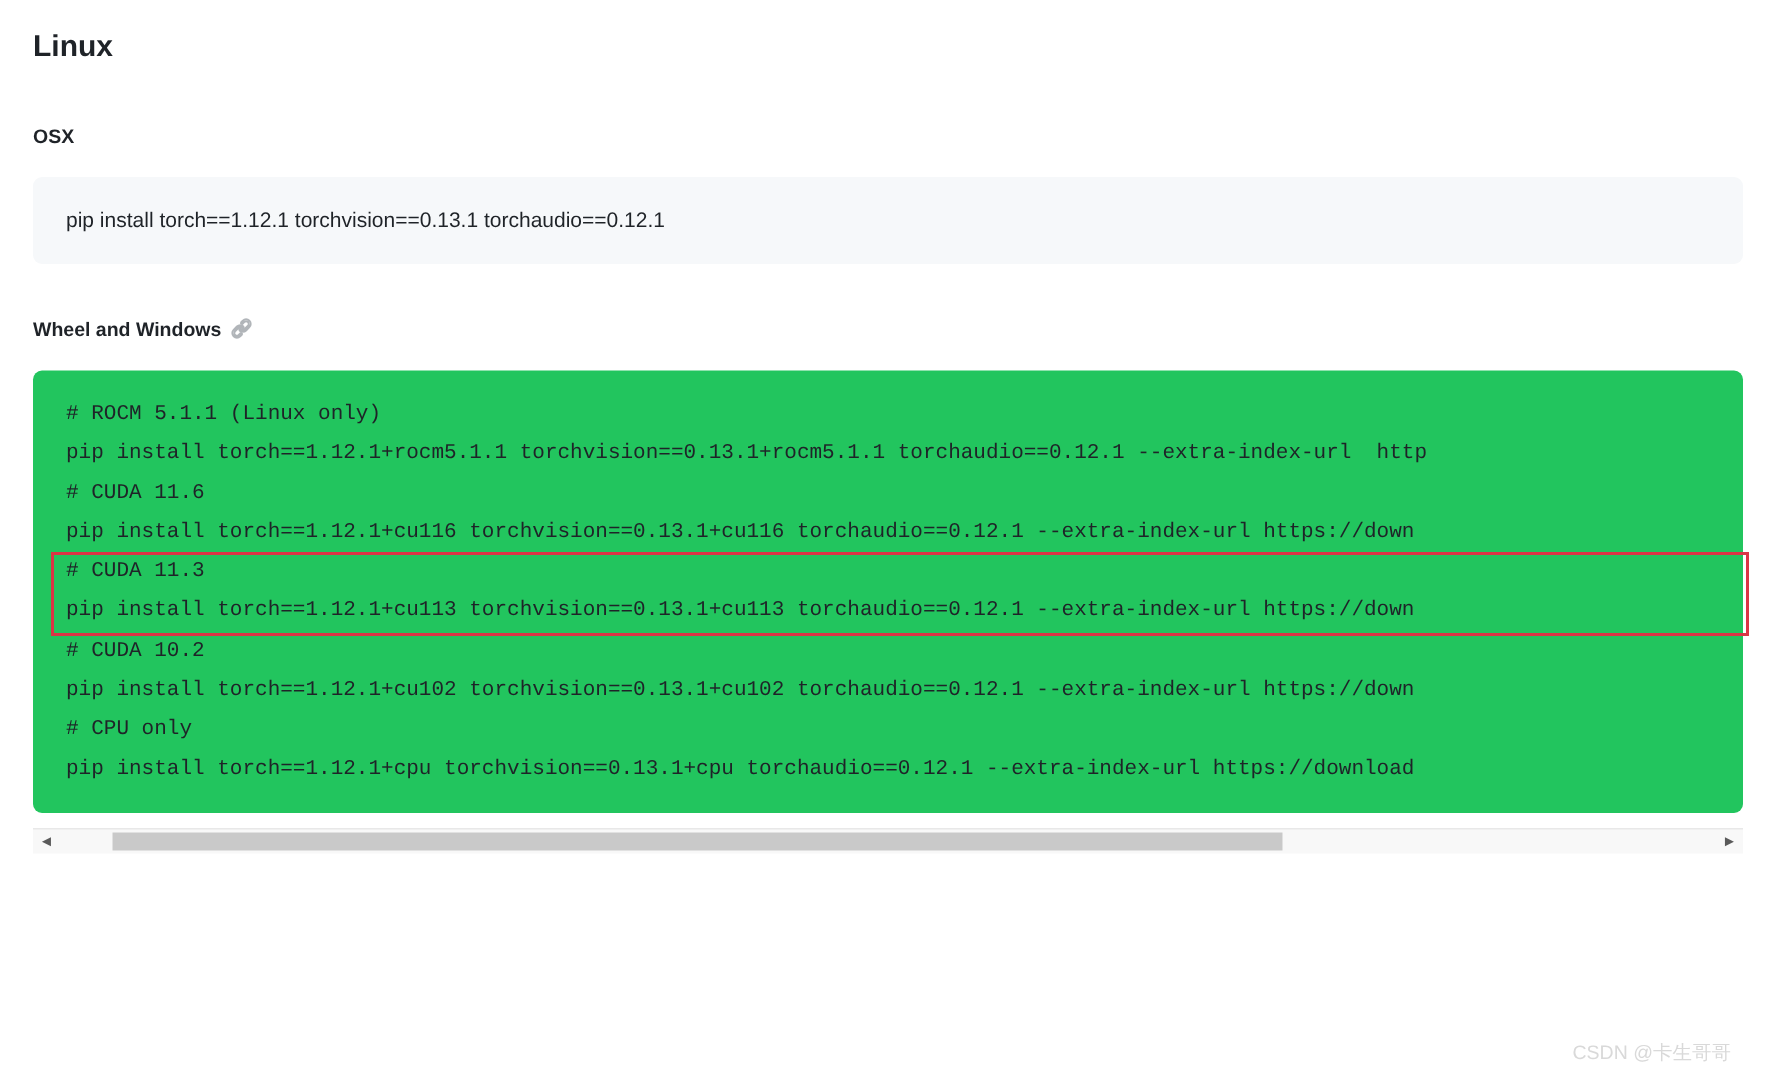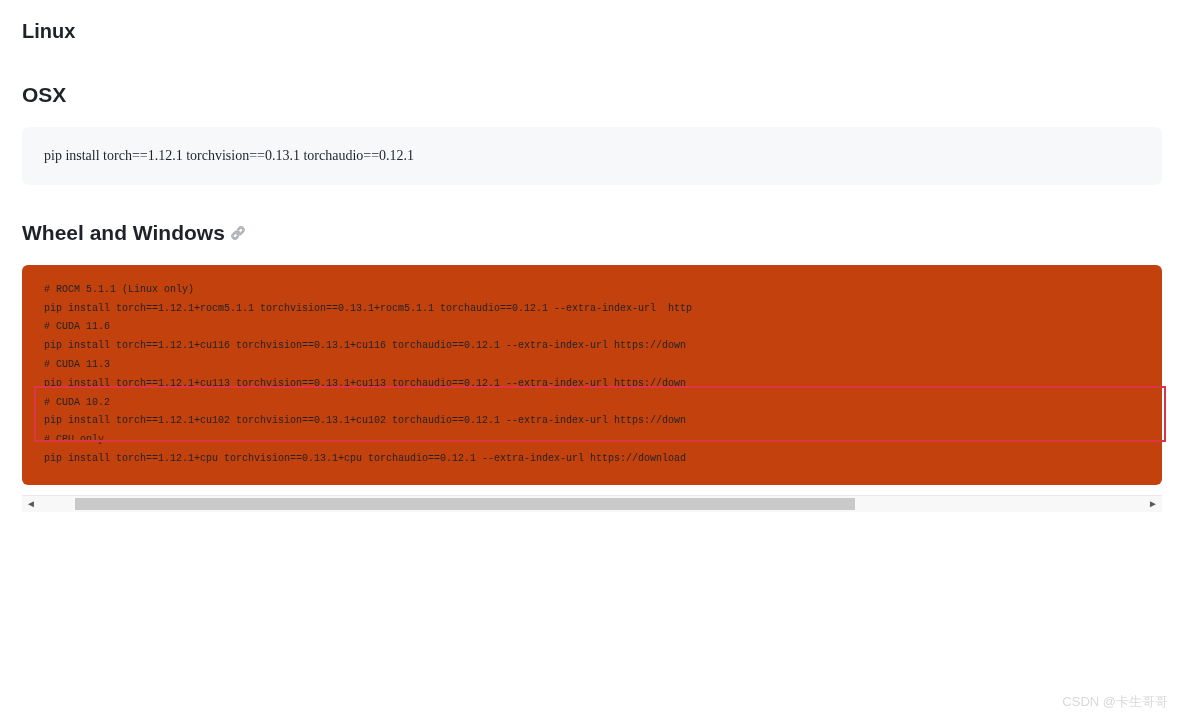--- a/index.html
+++ b/index.html
@@ -14,21 +14,21 @@
       padding: 20px 22px;
       width: 1184px;
     }
     .heading-3 {
       font-size: 20px;
       font-weight: 600;
       margin-bottom: 40px;
       color: #1f2328;
     }
     .heading-4 {
-      font-size: 21px;
+      font-size: 13px;
       font-weight: 600;
       margin-top: 28px;
       margin-bottom: 20px;
       color: #1f2328;
       display: flex;
       align-items: center;
       gap: 6px;
     }
     .anchor-icon {
       display: inline-flex;
@@ -40,37 +40,37 @@
       height: 14px;
       stroke: #656d76;
       fill: none;
     }
     .code-block {
       background: #f6f8fa;
       border-radius: 6px;
       padding: 16px 22px;
       margin-top: 8px;
       margin-bottom: 36px;
-      font-family: Liberation Serif, serif;
+      font-family: Liberation Sans, sans-serif;
       font-size: 14px;
       line-height: 1.85;
       overflow-x: auto;
       white-space: pre;
       color: #1f2328;
     }
     .code-block-wrapper {
       position: relative;
       margin-bottom: 4px;
     }
     .code-block-2 {
-      background: #c2410c;
+      background: #22c55e;
       border-radius: 6px;
       padding: 16px 22px;
       font-family: ui-monospace, SFMono-Regular, "SF Mono", Menlo, Consolas, "Liberation Mono", monospace;
-      font-size: 10px;
+      font-size: 14px;
       line-height: 1.88;
       overflow-x: hidden;
       white-space: pre;
       color: #1f2328;
       width: 100%;
     }
     .highlight-box {
       position: absolute;
       border: 2px solid #dc3545;
       left: 12px;
@@ -114,21 +114,21 @@
       position: absolute;
       left: 53px;
       width: 780px;
       height: 12px;
       background: #c9c9c9;
       top: 2px;
     }
     .watermark {
       position: fixed;
       bottom: 8px;
-      right: 16px;
+      right: 30px;
       color: #cccccc;
       font-size: 13px;
       opacity: 0.75;
       font-family: sans-serif;
     }
   </style>
 </head>
 <body>
 
 <h3 class="heading-3">Linux</h3>

